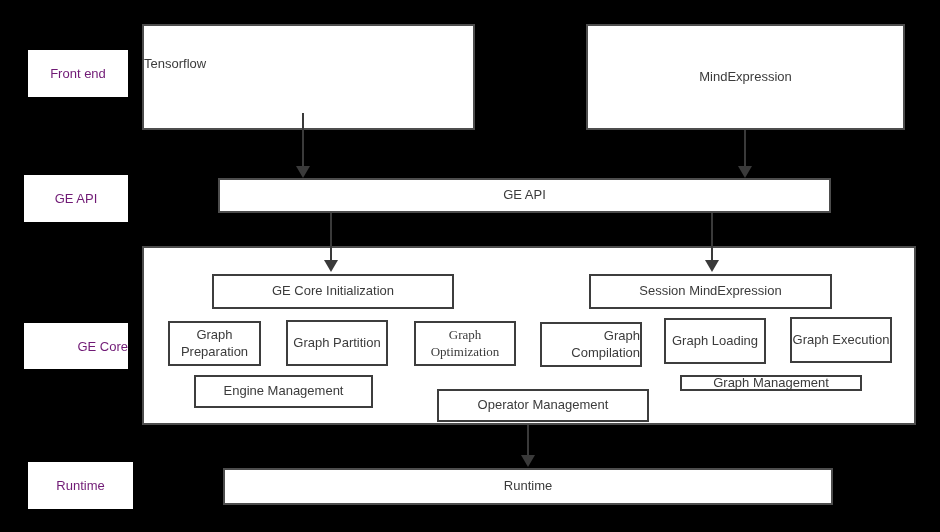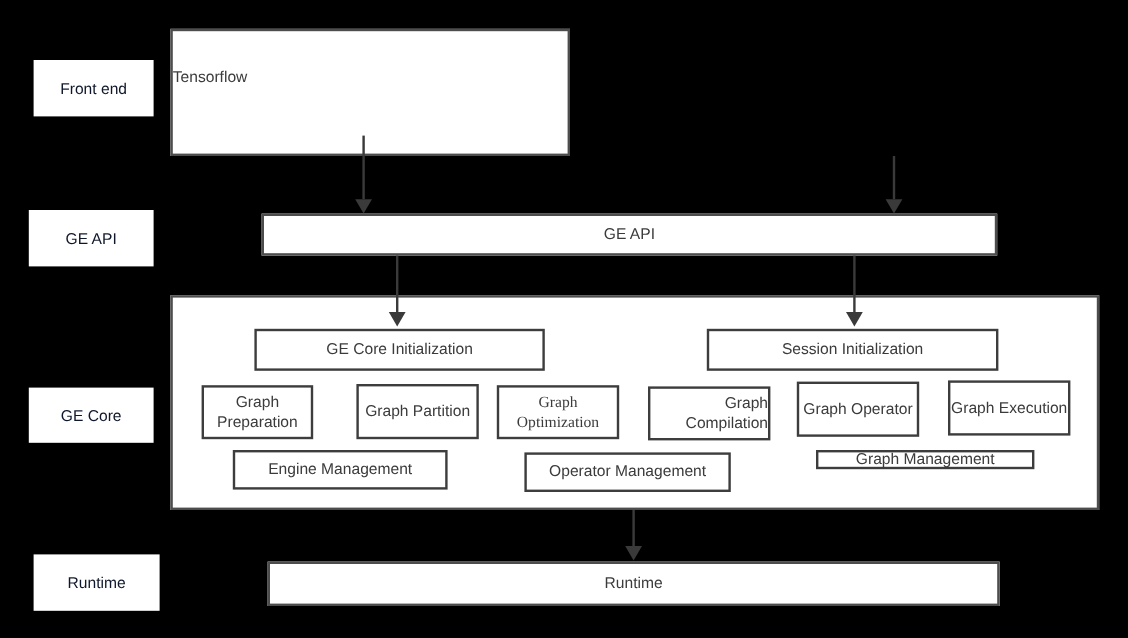--- a/index.html
+++ b/index.html
@@ -12,21 +12,21 @@
     color: #3b3b3b;
     overflow: hidden;
   }
   .side-label {
     position: absolute;
     background: #ffffff;
     display: flex;
     align-items: center;
     justify-content: center;
     font-size: 13px;
-    color: #0f172a;
+    color: #701a75;
   }
   .box {
     position: absolute;
     background: #ffffff;
     border: 2px solid #4d4d4d;
     box-sizing: border-box;
     display: flex;
     align-items: center;
     justify-content: center;
     text-align: center;
@@ -68,68 +68,71 @@
 <body>
 
 <div class="canvas">
 
   <div class="side-label" style="left:28px; top:50px; width:100px; height:47px;">
     <span>Front end</span>
   </div>
   <div class="side-label" style="left:24px; top:175px; width:104px; height:47px;">
     <span>GE API</span>
   </div>
-  <div class="side-label" style="left:24px; top:323px; width:104px; height:46px;">
+  <div class="side-label" style="left:24px; top:323px; width:104px; height:46px;justify-content:flex-end;">
     <span>GE Core</span>
   </div>
   <div class="side-label" style="left:28px; top:462px; width:105px; height:47px;">
     <span>Runtime</span>
   </div>
 
   <div class="box" style="left:142px; top:24px; width:333px; height:106px;">
     <div class="top-label" style="top:30px;">Tensorflow</div>
   </div>
 
+  <div class="box" style="left:586px; top:24px; width:319px; height:106px;">
+    <span>MindExpression</span>
+  </div>
 
   <div class="box" style="left:218px; top:178px; width:613px; height:35px;">
     <span>GE API</span>
   </div>
 
   <div class="box" style="left:142px; top:246px; width:774px; height:179px;">
 
     <div class="box inner" style="left:68px; top:26px; width:242px; height:35px;">
       <span>GE Core Initialization</span>
     </div>
     <div class="box inner" style="left:445px; top:26px; width:243px; height:35px;">
-      <span>Session Initialization</span>
+      <span>Session MindExpression</span>
     </div>
 
     <div class="box inner" style="left:24px; top:73px; width:93px; height:45px;">
       <span>Graph Preparation</span>
     </div>
-    <div class="box inner" style="left:153px; top:72px; width:102px; height:46px;">
+    <div class="box inner" style="left:142px; top:72px; width:102px; height:46px;">
       <span>Graph Partition</span>
     </div>
     <div class="box inner" style="left:270px; top:73px; width:102px; height:45px;font-family:Liberation Serif, serif;">
       <span>Graph Optimization</span>
     </div>
     <div class="box inner" style="left:396px; top:74px; width:102px; height:45px;text-align:right;">
       <span>Graph Compilation</span>
     </div>
     <div class="box inner" style="left:520px; top:70px; width:102px; height:46px;">
-      <span>Graph Operator</span>
+      <span>Graph Loading</span>
     </div>
     <div class="box inner" style="left:50px; top:127px; width:179px; height:33px;">
       <span>Engine Management</span>
     </div>
 
     <div class="box inner" style="left:646px; top:69px; width:102px; height:46px;">
       <span>Graph Execution</span>
     </div>
-    <div class="box inner" style="left:293px; top:129px; width:172px; height:33px;">
+    <div class="box inner" style="left:293px; top:141px; width:212px; height:33px;">
       <span>Operator Management</span>
     </div>
     <div class="box inner" style="left:536px; top:127px; width:182px; height:16px;">
       <span>Graph Management</span>
     </div>
   </div>
 
   <div class="box" style="left:223px; top:468px; width:610px; height:37px;">
     <span>Runtime</span>
   </div>

